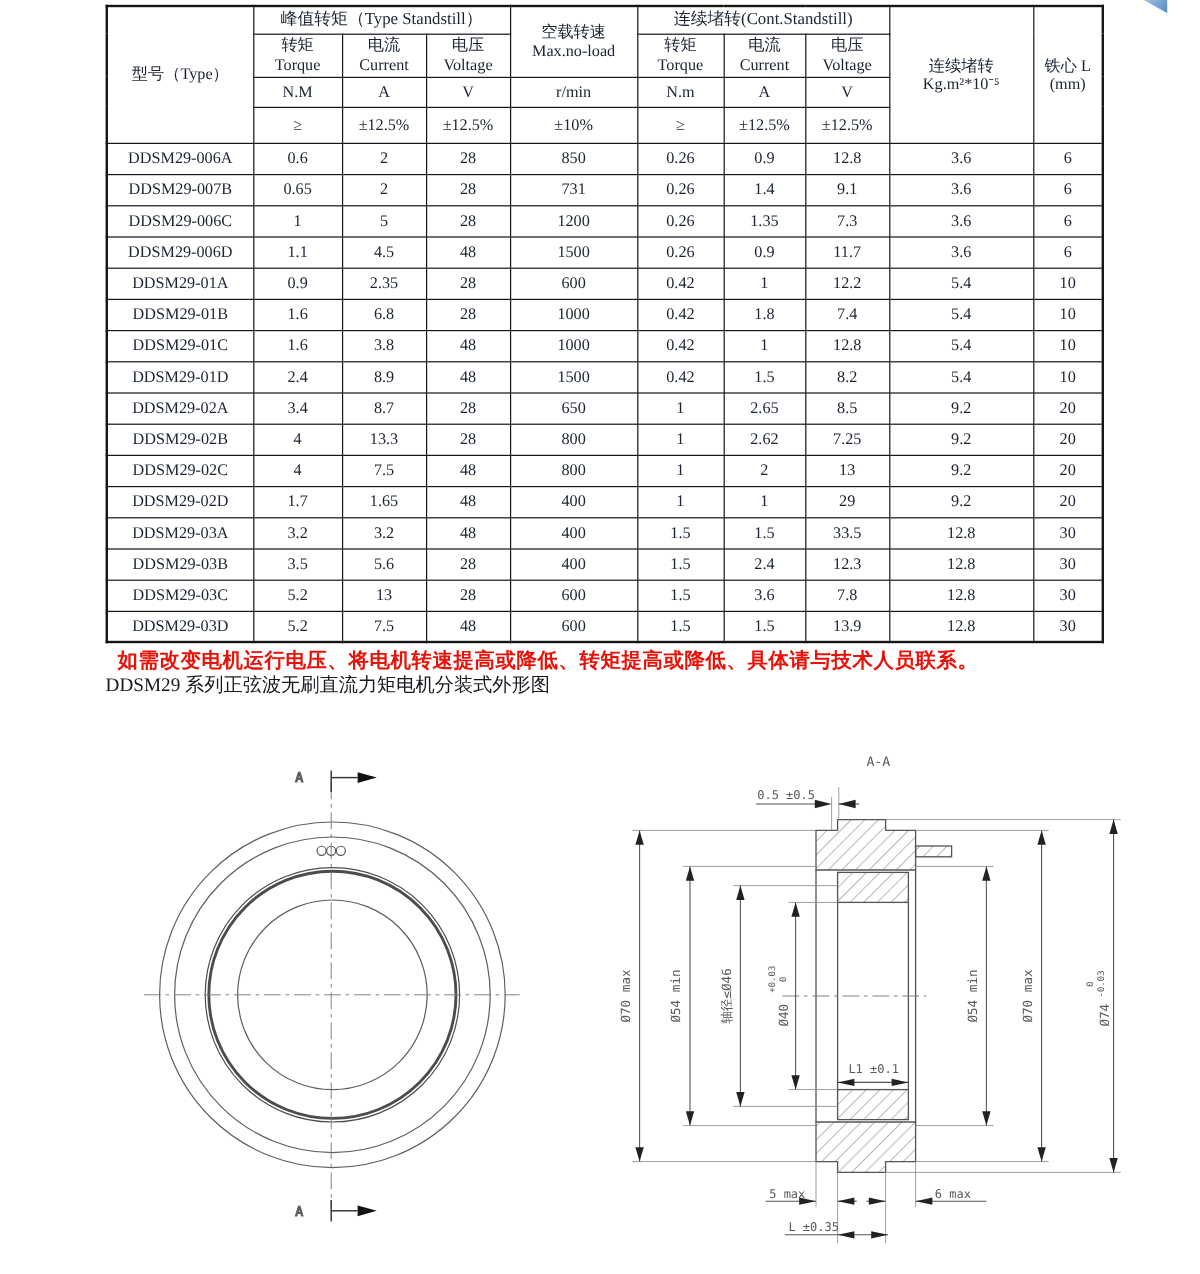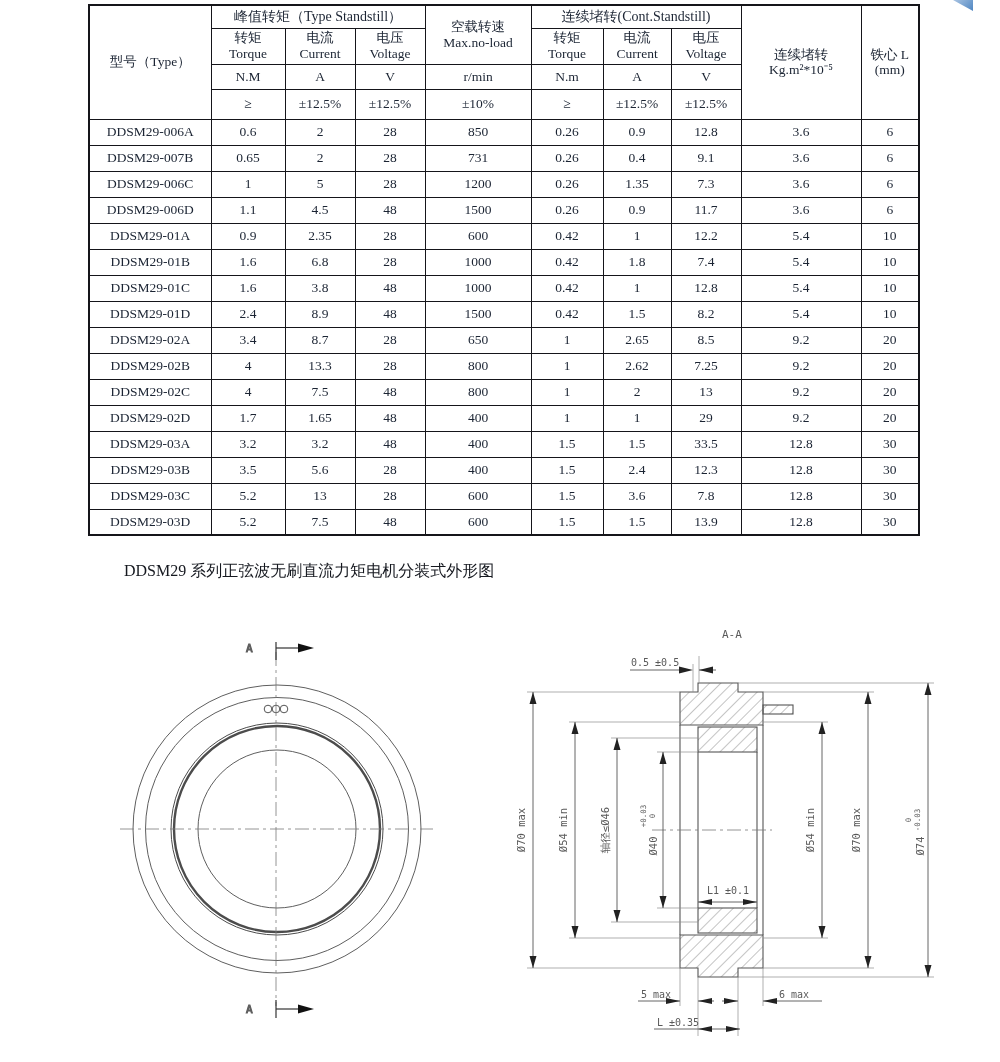--- a/index.html
+++ b/index.html
@@ -15,21 +15,21 @@
         padding:0;line-height:1.15;overflow:hidden;}
   table.spec{border:2px solid #15151a;}
   td.model{text-align:left;padding-left:7px;}
   .hd-group{font-size:14px;}
   .hd-two span{display:block;}
   tr.hr1{height:23px;} tr.hr2{height:36px;} tr.hr3{height:25px;} tr.hr4{height:30px;}
   tbody.spec-body tr{height:26px;}
   
   .note{position:absolute;left:98px;top:539px;width:870px;font-family:"Liberation Sans",sans-serif;
         font-weight:bold;font-size:17px;color:var(--accent-red,#e91108);letter-spacing:0.5px;white-space:nowrap;}
-  .caption{position:absolute;left:88px;top:561px;font-size:16px;color:#15181f;margin-left:36px;}
+  .caption{position:absolute;left:88px;top:561px;font-size:16px;color:#15181f;}
   
   .drawing{position:absolute;left:0;top:600px;width:1000px;height:462px;}
   svg text{font-family:"DejaVu Sans Mono",monospace;fill:#5a5a5a;}
 </style>
 </head>
 <body>
 
 <div class="page">
 
   <div class="corner-triangle"></div>
@@ -123,21 +123,21 @@
           <td>3.6</td>
           <td>6</td>
         </tr>
         <tr>
           <td class="model">DDSM29-007B</td>
           <td>0.65</td>
           <td>2</td>
           <td>28</td>
           <td>731</td>
           <td>0.26</td>
-          <td>0.4</td>
+          <td>1.4</td>
           <td>9.1</td>
           <td>3.6</td>
           <td>6</td>
         </tr>
         <tr>
           <td class="model">DDSM29-006C</td>
           <td>1</td>
           <td>5</td>
           <td>28</td>
           <td>1200</td>
@@ -299,20 +299,21 @@
           <td>600</td>
           <td>1.5</td>
           <td>1.5</td>
           <td>13.9</td>
           <td>12.8</td>
           <td>30</td>
         </tr>
       </tbody>
   </table>
 
+  <div class="note">如需改变电机运行电压、将电机转速提高或降低、转矩提高或降低、具体请与技术人员联系。</div>
   <div class="caption">DDSM29 系列正弦波无刷直流力矩电机分装式外形图</div>
 
   <svg class="drawing" viewBox="0 0 1000 462" xmlns="http://www.w3.org/2000/svg">
     <defs>
       <pattern id="hatch" patternUnits="userSpaceOnUse" width="8" height="8" patternTransform="rotate(45)">
         <line x1="0" y1="0" x2="0" y2="8" stroke="#8a8a8a" stroke-width="1"></line>
       </pattern>
     </defs>
 
     <g stroke="#5f5f5f" fill="none" stroke-width="1">

